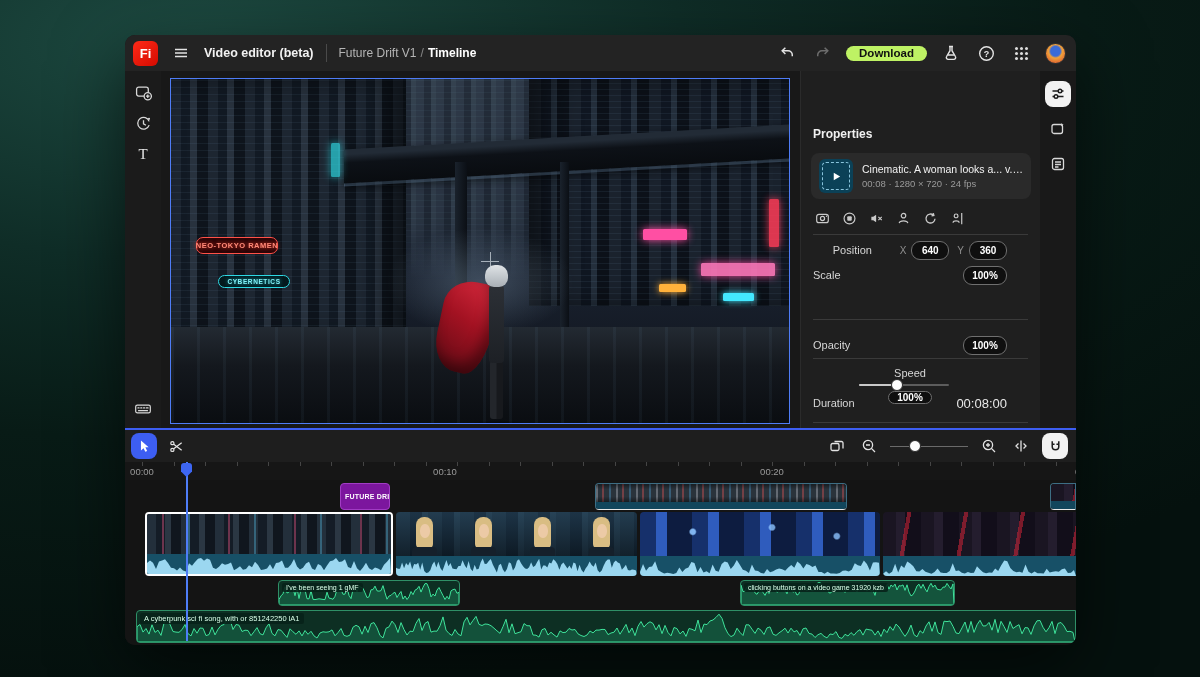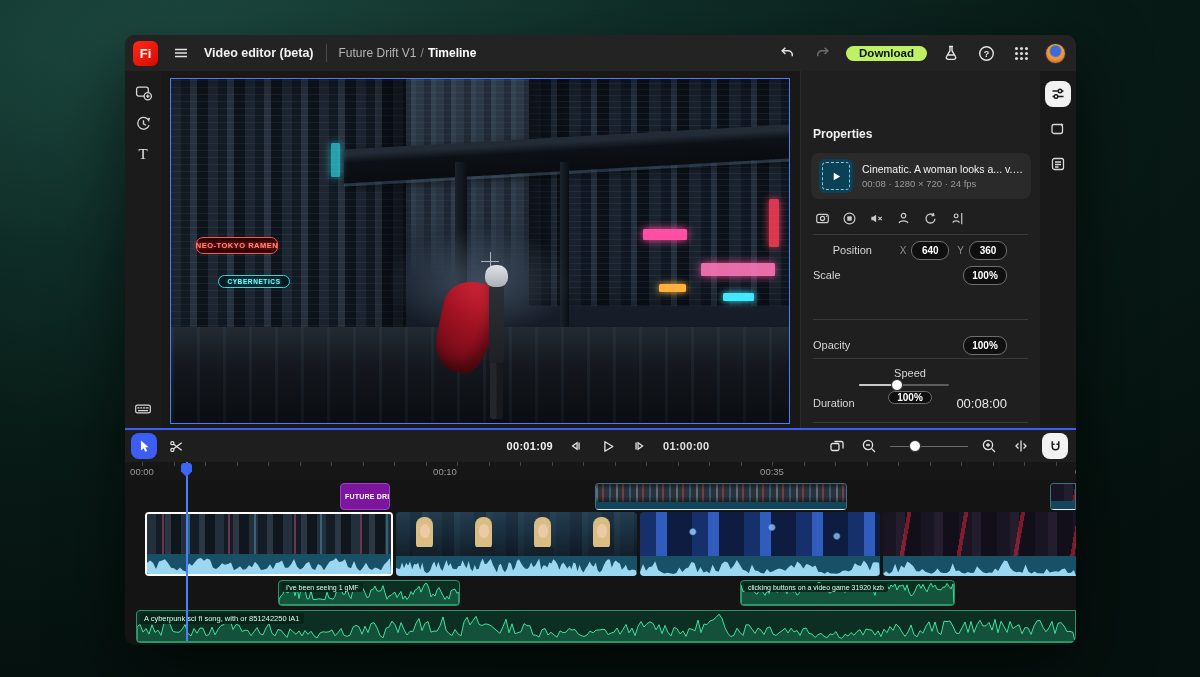--- a/index.html
+++ b/index.html
@@ -480,41 +480,20 @@
             </svg>
       </button>
       <button class="tool-btn" style="margin-left:6px;">
         <svg class="ic" width="15" height="15" viewBox="0 0 16 16" stroke="currentColor" stroke-width="1.2" fill="none">
               <circle cx="3.6" cy="4.4" r="1.7"></circle>
               <circle cx="3.6" cy="11.6" r="1.7"></circle>
               <path d="M5 5.5 13.5 12M5 10.5 13.5 4"></path>
             </svg>
       </button>
 
-      <div class="transport">
-        <span class="tc">00:01:09</span>
-        <button class="icon-btn">
-          <svg class="ic" width="16" height="16" viewBox="0 0 16 16" stroke="currentColor" stroke-width="1.3" fill="none">
-                <path d="M10.5 4.8 6 8l4.5 3.2z"></path>
-                <path d="M12.5 4.5v7"></path>
-              </svg>
-        </button>
-        <button class="icon-btn">
-          <svg class="ic" width="17" height="17" viewBox="0 0 16 16" stroke="currentColor" stroke-width="1.3" fill="none">
-                <path d="M5 3.5 12.5 8 5 12.5z" stroke-linejoin="round"></path>
-              </svg>
-        </button>
-        <button class="icon-btn">
-          <svg class="ic" width="16" height="16" viewBox="0 0 16 16" stroke="currentColor" stroke-width="1.3" fill="none">
-                <path d="M3.5 4.5v7"></path>
-                <path d="M5.5 4.8 10 8l-4.5 3.2z"></path>
-              </svg>
-        </button>
-        <span class="tc total">01:00:00</span>
-      </div>
 
       <div class="tl-right">
         <button class="icon-btn">
           <svg class="ic" width="16" height="16" viewBox="0 0 16 16" stroke="currentColor" stroke-width="1.3" fill="none">
                 <rect x="2" y="5.5" width="8" height="7" rx="1.5"></rect>
                 <path d="M5.5 3.5h7A1.5 1.5 0 0 1 14 5v5.5"></path>
               </svg>
         </button>
         <button class="icon-btn">
           <svg class="ic" width="16" height="16" viewBox="0 0 16 16" stroke="currentColor" stroke-width="1.3" fill="none">
@@ -543,21 +522,21 @@
                 <path d="M4.5 2.5v5.5a3.5 3.5 0 0 0 7 0V2.5"></path>
                 <path d="M4.5 5.5h2.5M9 5.5h2.5"></path>
               </svg>
         </button>
       </div>
     </div>
 
     <div class="ruler">
       <span class="rlabel" style="left:17px;">00:00</span>
       <span class="rlabel" style="left:320px;">00:10</span>
-      <span class="rlabel" style="left:647px;">00:35</span>
+      <span class="rlabel" style="left:647px;">00:20</span>
       <span class="rlabel" style="left:962px;">00:30</span>
     <i class="tick" style="left: 17px;"></i>
           <i class="tick" style="left: 48.5px;"></i>
           <i class="tick" style="left: 80px;"></i>
           <i class="tick" style="left: 111.5px;"></i>
           <i class="tick" style="left: 143px;"></i>
           <i class="tick" style="left: 174.5px;"></i>
           <i class="tick" style="left: 206px;"></i>
           <i class="tick" style="left: 237.5px;"></i>
           <i class="tick" style="left: 269px;"></i>

